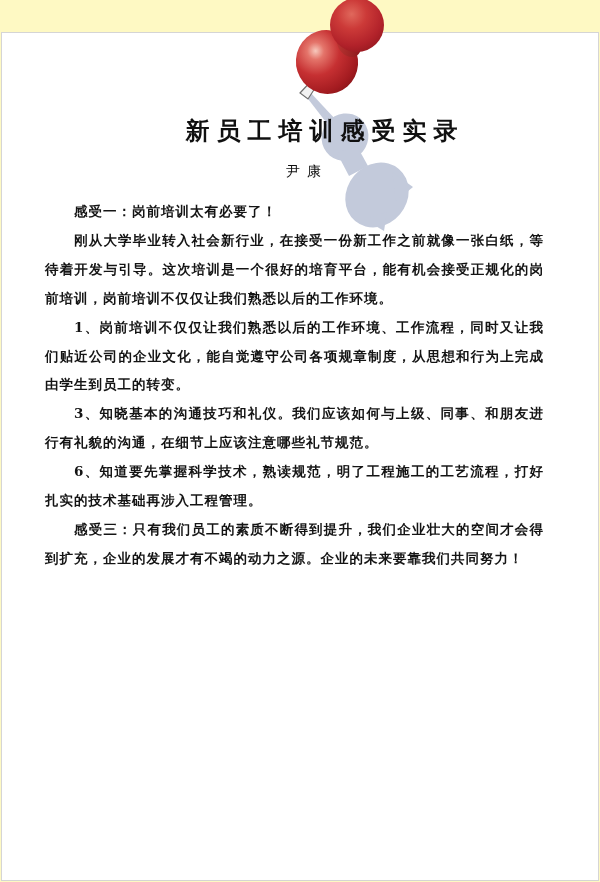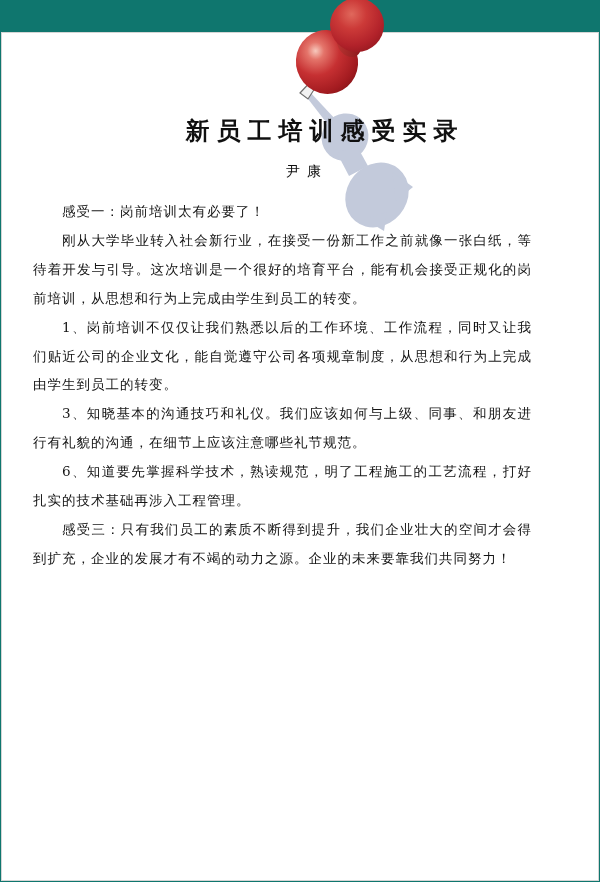--- a/index.html
+++ b/index.html
@@ -1,20 +1,20 @@
 <!DOCTYPE html>
 <html><head>
 <meta charset="utf-8">
 <style>
   html, body { margin: 0; padding: 0; background: #ffffff; }
   .canvas {
     position: relative;
     width: 600px;
     height: 882px;
-    background: #0f766e;
+    background: #fef9c3;
     overflow: hidden;
     font-family: "DejaVu Sans", sans-serif;
     color: #141414;
   }
   .page-frame {
     position: absolute;
     left: 1px;
     top: 32px;
     width: 596px;
     height: 847px;
@@ -58,26 +58,26 @@
     top: 163px;
     text-align: center;
     font-family: "DejaVu Serif", "Liberation Serif", serif;
     font-size: 14px;
     font-weight: normal;
     letter-spacing: 7px;
     color: #101010;
   }
   .doc-body {
     position: absolute;
-    left: 33px;
+    left: 45px;
     top: 197px;
     width: 499px;
     font-family: "DejaVu Serif", "Liberation Serif", serif;
     font-size: 13.5px;
-    font-weight: normal;
+    font-weight: bold;
     line-height: 28.9px;
     letter-spacing: 1px;
     text-align: justify;
     color: #141414;
   }
   .doc-body p {
     margin: 0;
     padding: 0;
     text-indent: 29px;
     word-break: break-all;
@@ -128,21 +128,21 @@
 
     <circle cx="357" cy="25" r="27" fill="url(#gradHead)"></circle>
   </svg>
 
   <div class="text-layer">
     <div class="doc-title">新员工培训感受实录</div>
     <div class="doc-author">尹康</div>
 
     <div class="doc-body">
       <p>感受一：岗前培训太有必要了！</p>
-      <p>刚从大学毕业转入社会新行业，在接受一份新工作之前就像一张白纸，等待着开发与引导。这次培训是一个很好的培育平台，能有机会接受正规化的岗前培训，从思想和行为上完成由学生到员工的转变。</p>
+      <p>刚从大学毕业转入社会新行业，在接受一份新工作之前就像一张白纸，等待着开发与引导。这次培训是一个很好的培育平台，能有机会接受正规化的岗前培训，岗前培训不仅仅让我们熟悉以后的工作环境。</p>
       <p>1、岗前培训不仅仅让我们熟悉以后的工作环境、工作流程，同时又让我们贴近公司的企业文化，能自觉遵守公司各项规章制度，从思想和行为上完成由学生到员工的转变。</p>
       <p>3、知晓基本的沟通技巧和礼仪。我们应该如何与上级、同事、和朋友进行有礼貌的沟通，在细节上应该注意哪些礼节规范。</p>
       <p>6、知道要先掌握科学技术，熟读规范，明了工程施工的工艺流程，打好扎实的技术基础再涉入工程管理。</p>
       <p>感受三：只有我们员工的素质不断得到提升，我们企业壮大的空间才会得到扩充，企业的发展才有不竭的动力之源。企业的未来要靠我们共同努力！</p>
     </div>
   </div>
 
 </div>
 
 </body></html>

